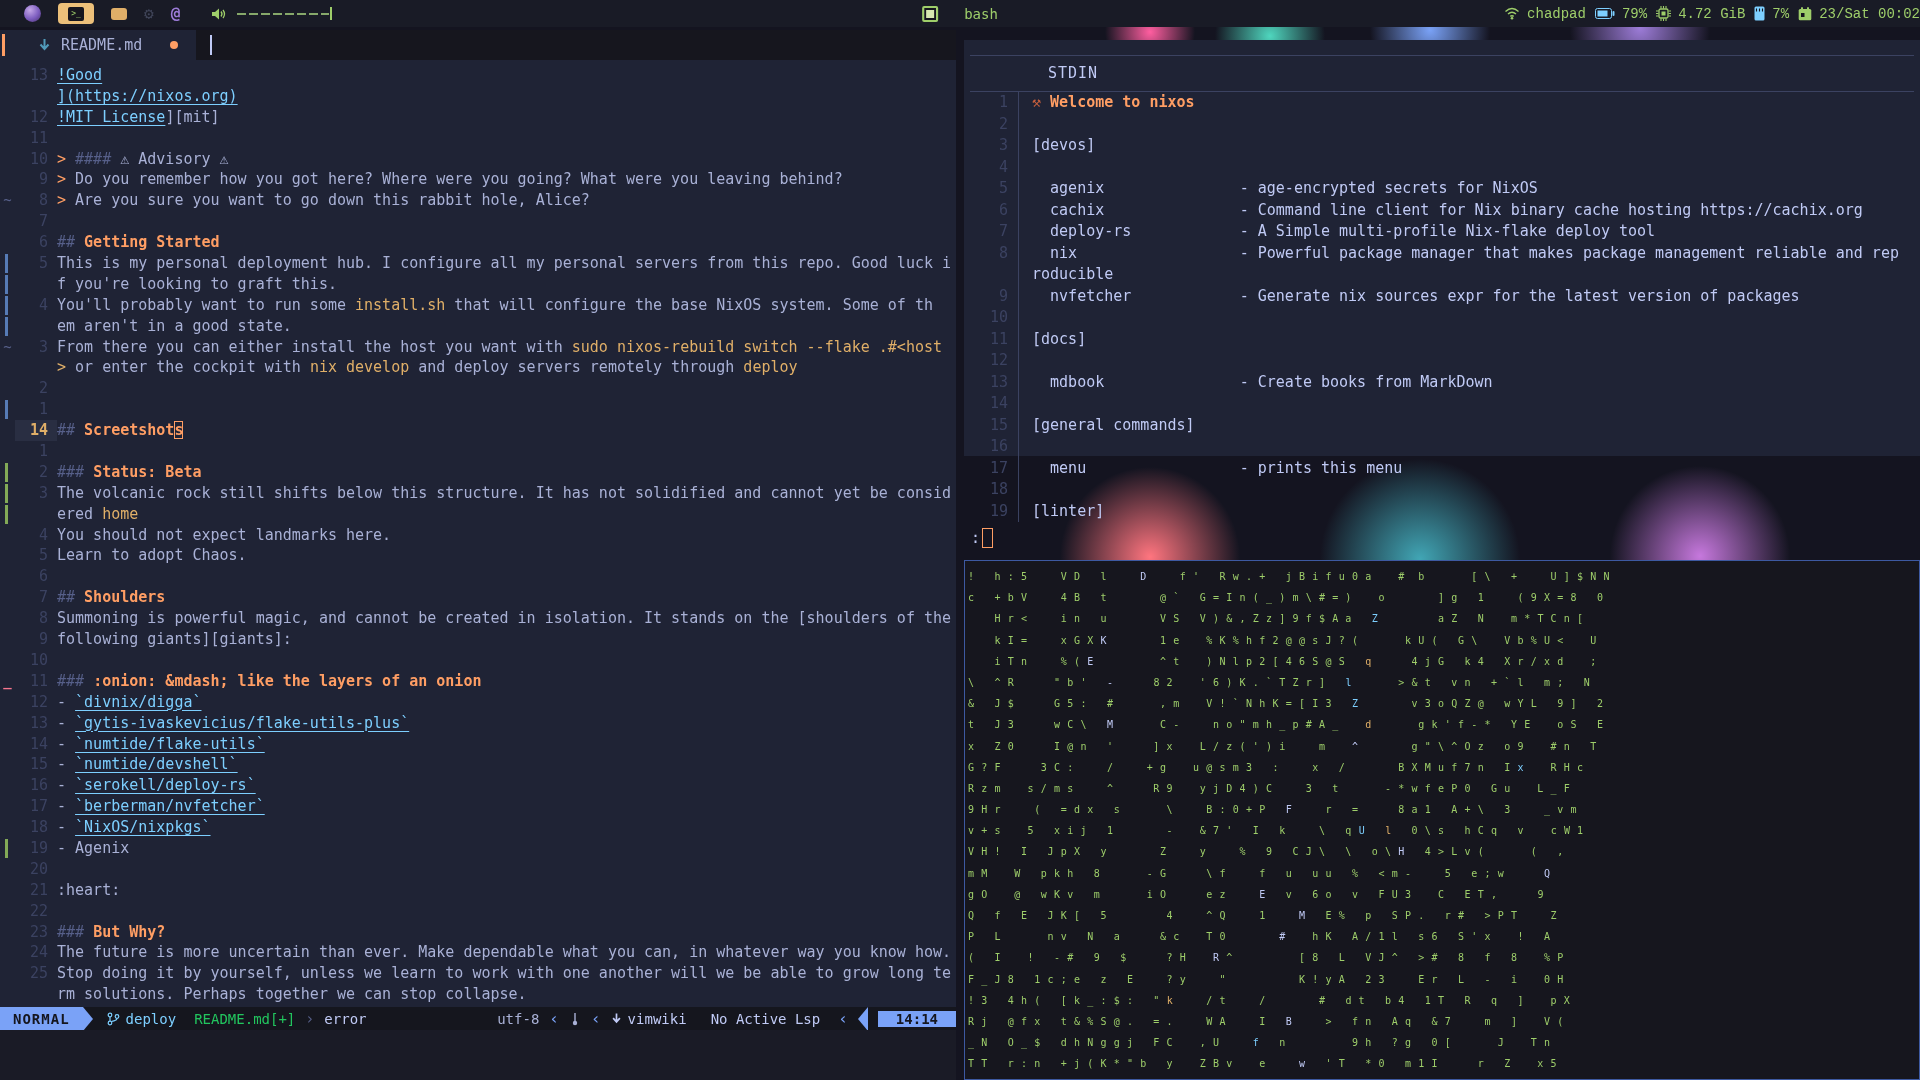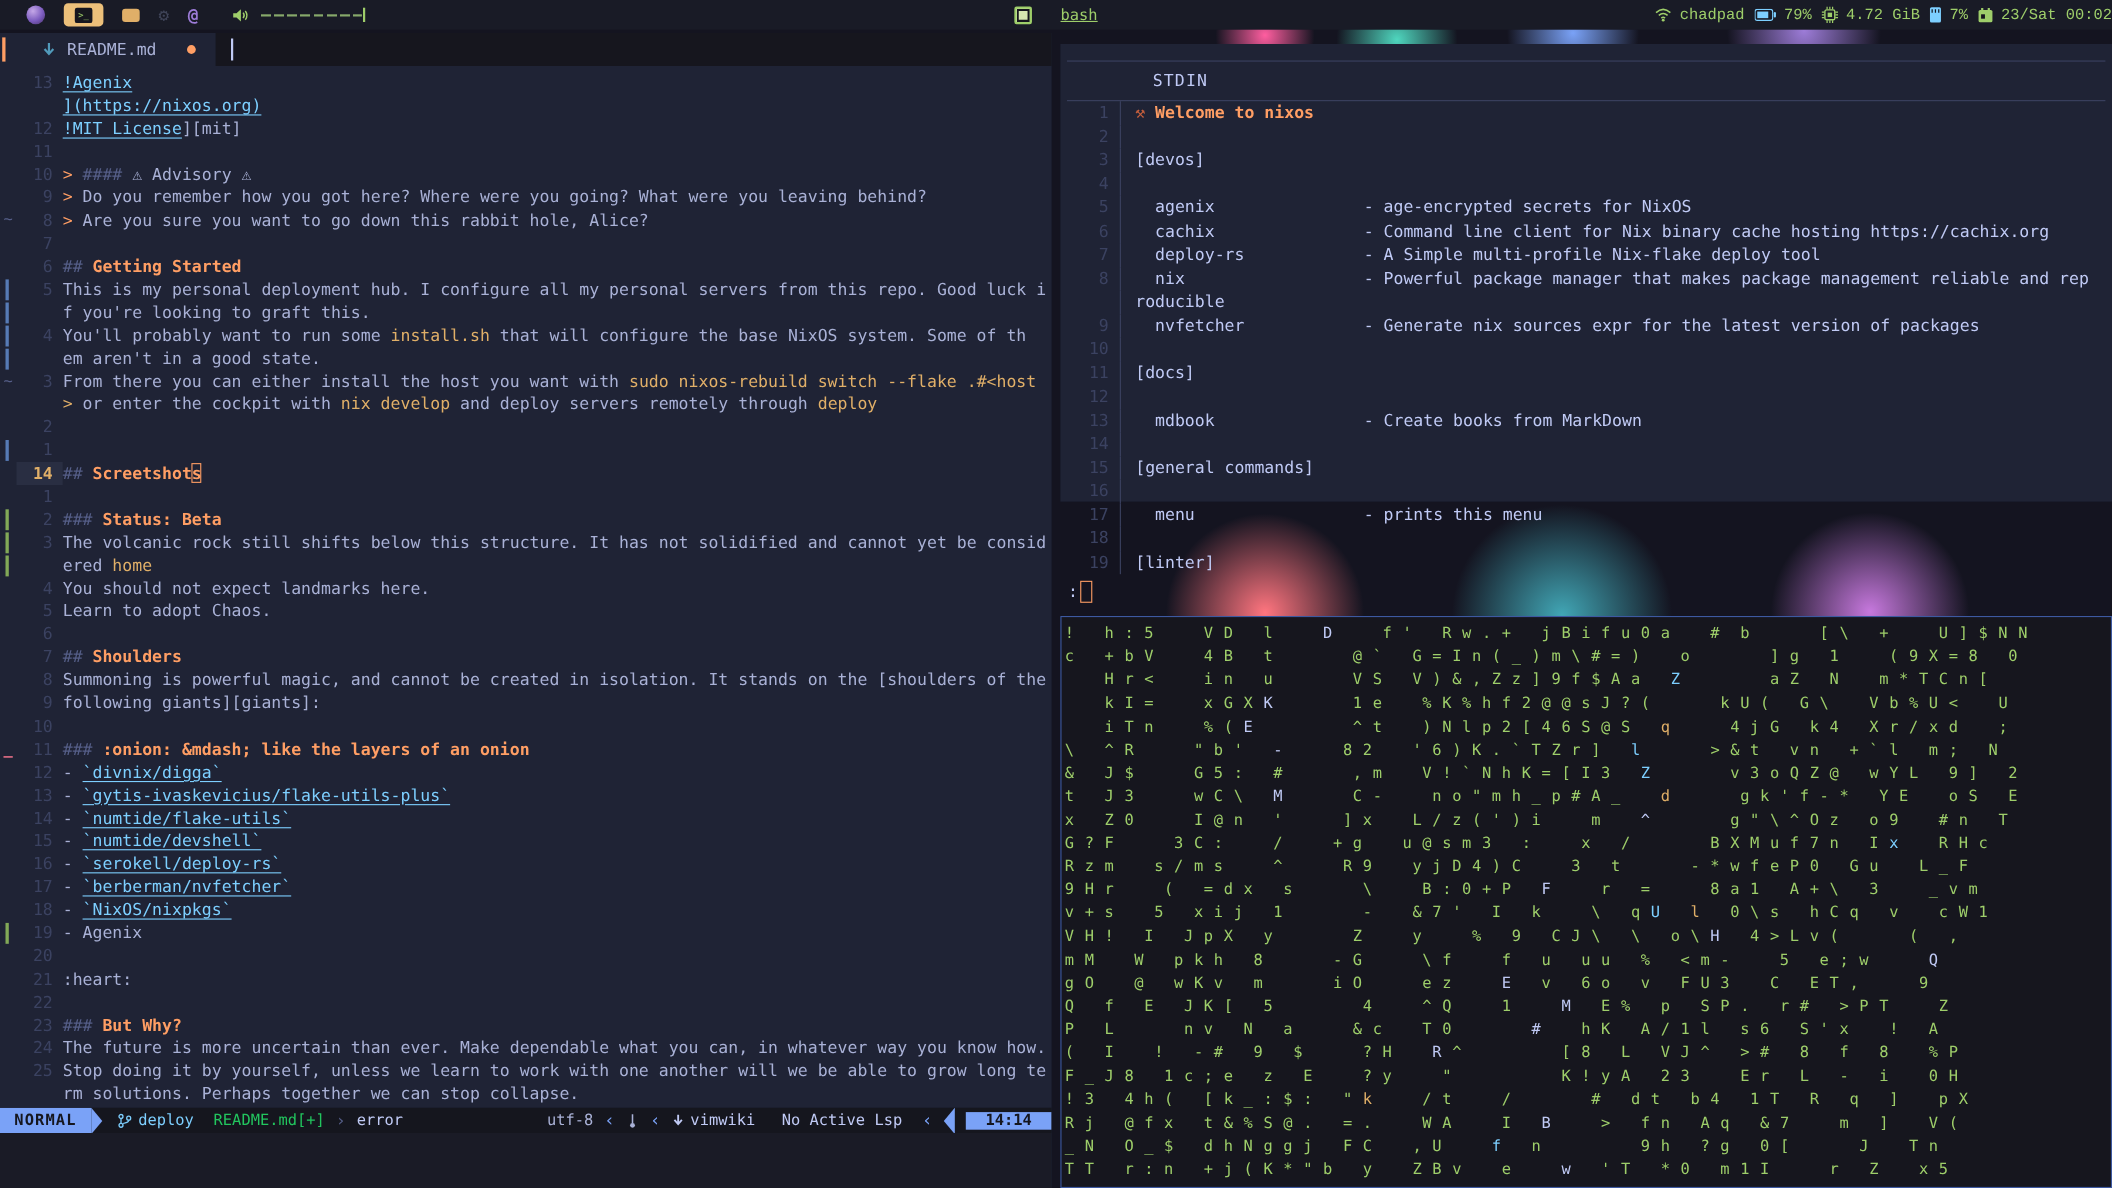--- a/index.html
+++ b/index.html
@@ -27,21 +27,21 @@
   .term-ico{width:16px;height:14px;background:#16161e;border-radius:2px;color:#9ece6a;
     font-size:8px;line-height:14px;text-align:center;}
   .chat-icon{position:relative;width:16px;height:12px;background:#e0af68;border-radius:3px;display:inline-block;}
   .chat-icon::after{content:"";position:absolute;left:3px;bottom:-4px;border:4px solid transparent;border-top-color:#e0af68;border-left-width:2px;border-right-width:2px;}
   .gear-icon{color:#3f4458;font-size:16px;line-height:16px;}
   .at-icon{color:#9d7cd8;font-weight:bold;font-size:16px;}
   .vol-group{display:flex;align-items:center;gap:10px;margin-left:14px;}
   .vol-slider{display:flex;align-items:center;width:100px;height:14px;position:relative;}
   .vol-line{width:92px;height:2px;background:repeating-linear-gradient(90deg,#86a86a 0 9px,rgba(0,0,0,0) 9px 12px);}
   .vol-handle{width:2px;height:13px;background:#9ece6a;margin-left:1px;}
-  .tb-center{position:absolute;left:50%;transform:translateX(-50%);display:flex;align-items:center;gap:26px;text-decoration:underline;}
+  .tb-center{position:absolute;left:50%;transform:translateX(-50%);display:flex;align-items:center;gap:26px;}
   .sq-icon{width:12px;height:12px;border:2px solid #9ece6a;border-radius:2px;background:#d7e8b0;
     box-shadow:inset 0 0 0 2px #16161e;}
   .tb-right{margin-left:auto;display:flex;align-items:flex-end;gap:9px;font-family:Liberation Mono, monospace;}
   .tb-right svg{display:block;}
   .tb-item{display:flex;align-items:center;gap:7px;}
   
   .vim-window{position:absolute;left:0;top:30px;width:956px;height:1050px;background:#1f2335;
     display:flex;flex-direction:column;z-index:4;}
   .tabline{height:30px;background:#16161e;display:flex;align-items:center;position:relative;flex:none;}
   .tab-accent{position:absolute;left:2px;top:4px;width:3px;height:22px;background:#ff9e64;}
@@ -90,21 +90,21 @@
   .ph-title{padding:8px 0 9px 84px;color:#c0caf5;letter-spacing:1px;}
   .pg-row{display:flex;height:21.5px;line-height:21.5px;white-space:pre;}
   .pg-num{width:44px;text-align:right;color:#3b4261;flex:none;padding-right:10px;}
   .pg-gutsep{width:1px;background:#3b4261;flex:none;}
   .pg-text{padding-left:13px;white-space:pre;}
   .pg-prompt{display:flex;align-items:center;height:22px;margin-top:5px;padding-left:7px;color:#c0caf5;}
   .hollow-cursor{width:9px;height:18px;border:1px solid #ff9e64;margin-left:2px;}
   
   .noise-window{position:absolute;left:964px;top:560px;width:956px;height:520px;background:#16161e;
     border:1px solid #3d59a1;box-sizing:border-box;padding:5px 3px;overflow:hidden;z-index:4;}
-  .noise-row{height:21.2px;line-height:21.2px;white-space:pre;font-size:14px;color:#9ece6a;letter-spacing:0.6px;}
+  .noise-row{height:21.2px;line-height:21.2px;white-space:pre;font-size:10px;color:#9ece6a;letter-spacing:0.6px;}
   .n-w{color:#c0caf5;}
   .n-y{color:#e0af68;}
   .n-c{color:#7dcfff;}
 </style>
 </head>
 <body>
 
 <div class="topbar">
   <div class="tb-left">
     <span class="ff-icon"></span>
@@ -178,21 +178,21 @@
     <span class="tab">
       <svg width="13" height="14" viewBox="0 0 13 14">
         <path d="M6.5 1v9M2.5 6.5l4 4.5 4-4.5" stroke="#519aba" stroke-width="2" fill="none"></path>
       </svg>
       <span class="tab-name">README.md</span>
       <span class="tab-dot"></span>
     </span>
     <span class="tab-caret"></span>
   </div>
   <div class="editor-area" id="editor-lines">
-      <div class="ed-row"><span class="ed-sign"></span><span class="ed-num">13</span><span class="ed-text"><span class="c-link">!Agenix</span></span></div>
+      <div class="ed-row"><span class="ed-sign"></span><span class="ed-num">13</span><span class="ed-text"><span class="c-link">!Good</span></span></div>
       <div class="ed-row"><span class="ed-sign"></span><span class="ed-num"></span><span class="ed-text"><span class="c-link">](https://nixos.org)</span></span></div>
       <div class="ed-row"><span class="ed-sign"></span><span class="ed-num">12</span><span class="ed-text"><span class="c-link">!MIT License</span><span class="c-txt">][mit]</span></span></div>
       <div class="ed-row"><span class="ed-sign"></span><span class="ed-num">11</span><span class="ed-text"></span></div>
       <div class="ed-row"><span class="ed-sign"></span><span class="ed-num">10</span><span class="ed-text"><span class="c-quote">&gt; </span><span class="c-punct">#### </span><span class="c-txt">⚠ Advisory ⚠</span></span></div>
       <div class="ed-row"><span class="ed-sign"></span><span class="ed-num">9</span><span class="ed-text"><span class="c-quote">&gt; </span><span class="c-txt">Do you remember how you got here? Where were you going? What were you leaving behind?</span></span></div>
       <div class="ed-row"><span class="ed-sign">~</span><span class="ed-num">8</span><span class="ed-text"><span class="c-quote">&gt; </span><span class="c-txt">Are you sure you want to go down this rabbit hole, Alice?</span></span></div>
       <div class="ed-row"><span class="ed-sign"></span><span class="ed-num">7</span><span class="ed-text"></span></div>
       <div class="ed-row"><span class="ed-sign"></span><span class="ed-num">6</span><span class="ed-text"><span class="c-punct">## </span><span class="c-h">Getting Started</span></span></div>
       <div class="ed-row"><span class="ed-sign"><span class="bar blue"></span></span><span class="ed-num">5</span><span class="ed-text"><span class="c-txt">This is my personal deployment hub. I configure all my personal servers from this repo. Good luck i</span></span></div>
       <div class="ed-row"><span class="ed-sign"><span class="bar blue"></span></span><span class="ed-num"></span><span class="ed-text"><span class="c-txt">f you're looking to graft this.</span></span></div>

